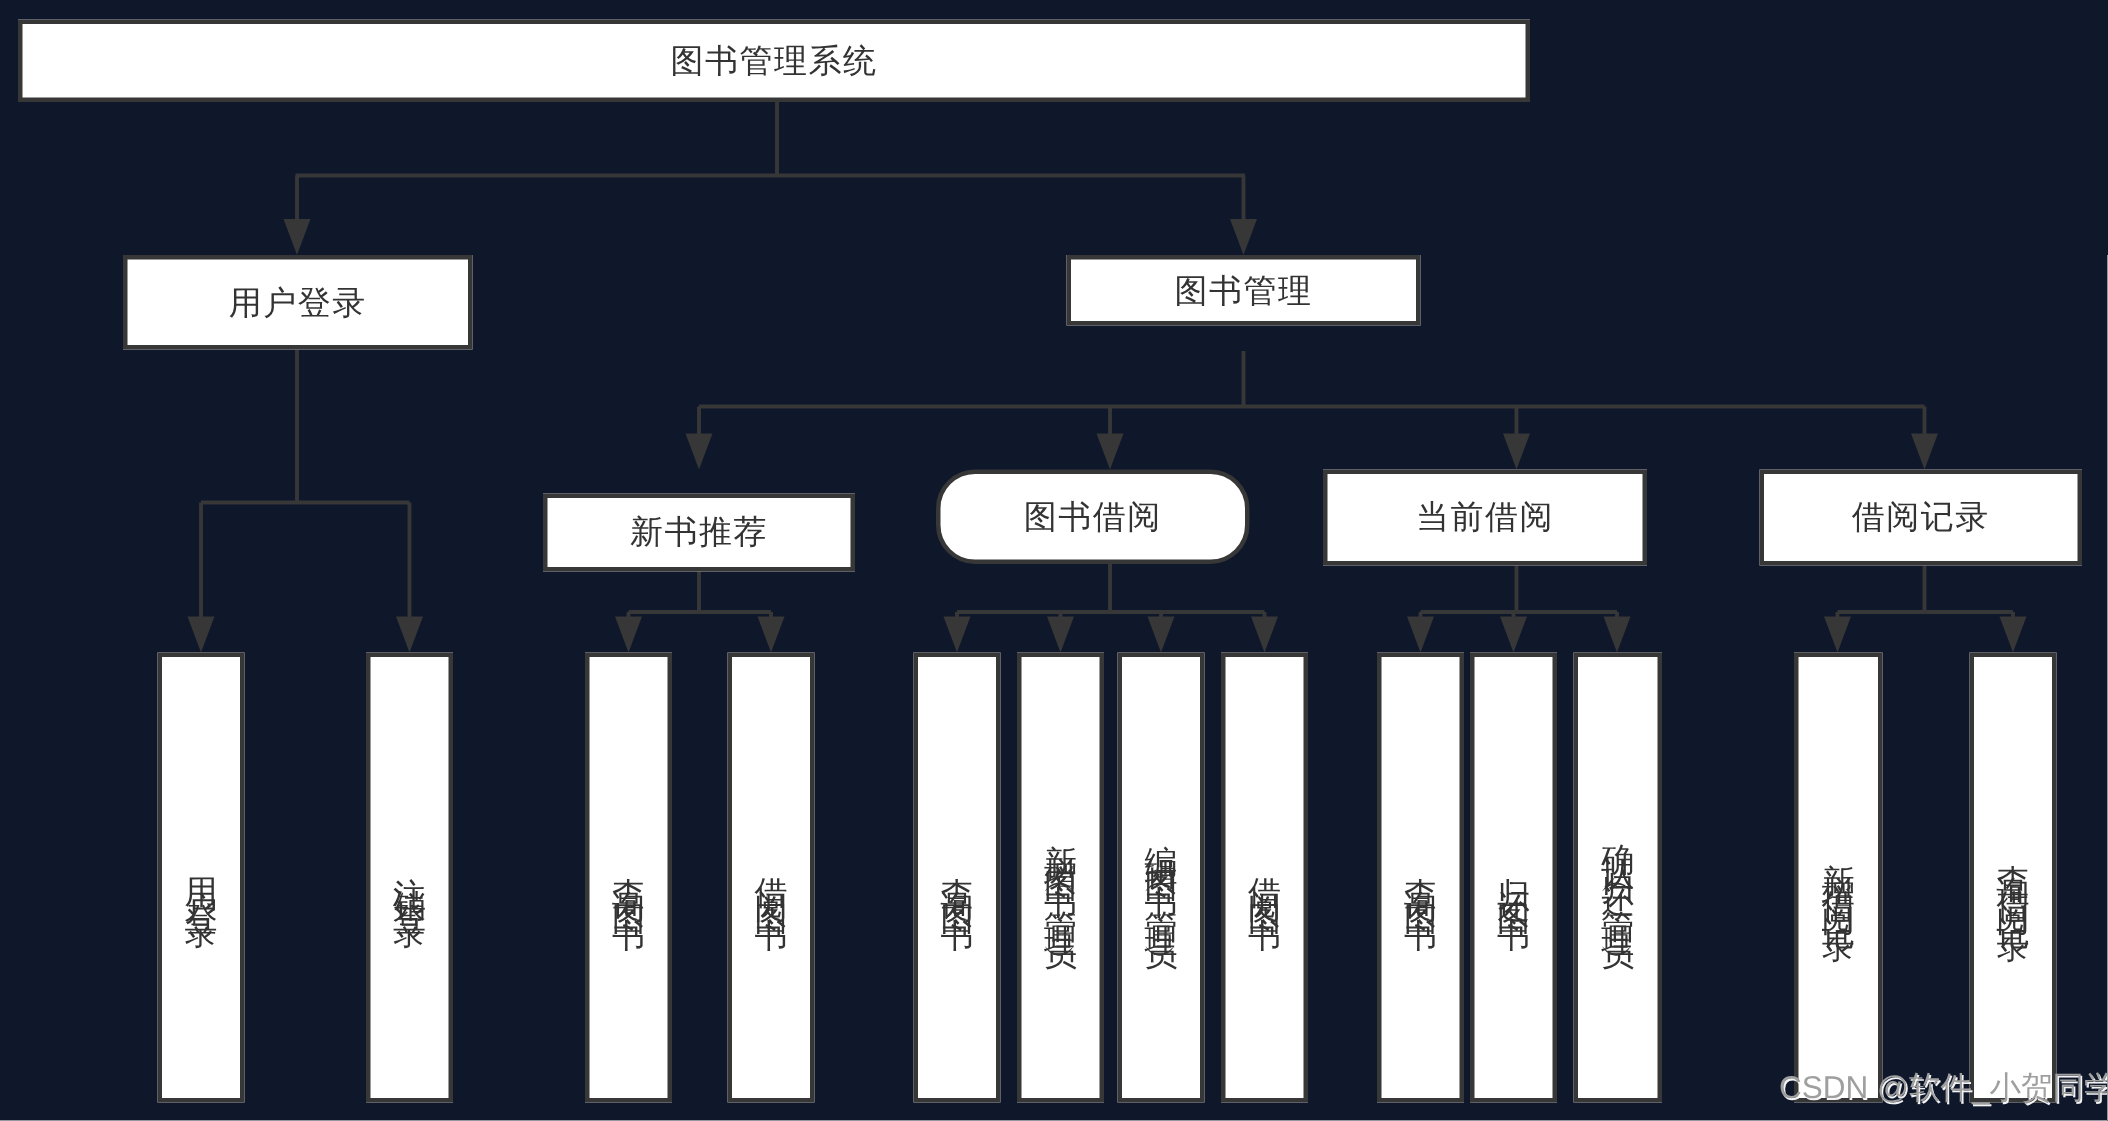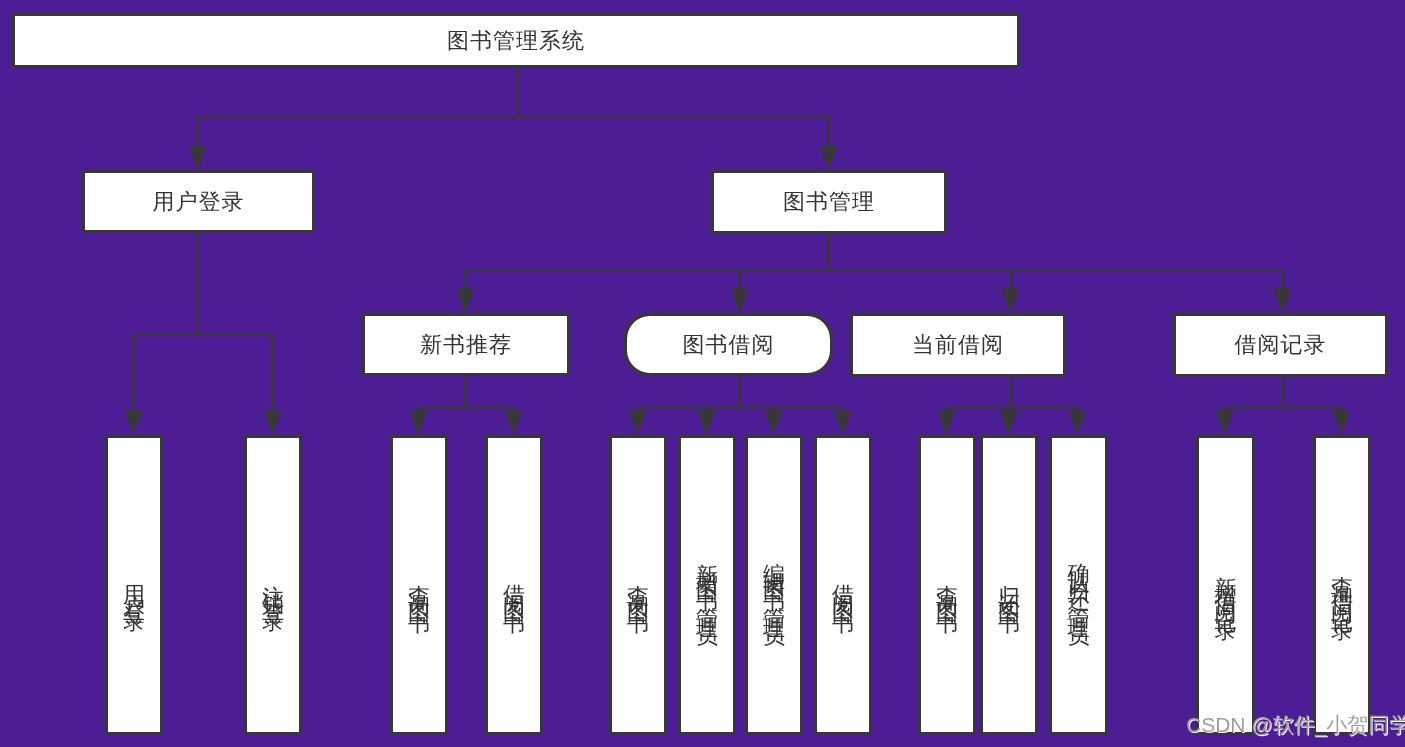--- a/index.html
+++ b/index.html
@@ -5,21 +5,21 @@
   html, body {
     margin: 0;
     padding: 0;
     background: #ffffff;
     font-family: "Liberation Sans", "DejaVu Sans", sans-serif;
   }
   #canvas {
     position: relative;
     width: 1405px;
     height: 747px;
-    background: #4c1d95;
+    background: #0f172a;
     overflow: hidden;
   }
   #wires {
     position: absolute;
     left: 0; top: 0;
     width: 1405px; height: 747px;
     z-index: 1;
   }
   .node {
     position: absolute;
@@ -100,31 +100,31 @@
     </g>
   </svg>
 
   <div class="node h-node" style="left:12px; top:13px; width:1008px; height:55px;">
     <span class="lbl">图书管理系统</span>
   </div>
 
   <div class="node h-node" style="left:82px; top:170px; width:233px; height:63px;">
     <span class="lbl">用户登录</span>
   </div>
-  <div class="node h-node" style="left:711px; top:170px; width:236px; height:64px;">
+  <div class="node h-node" style="left:711px; top:170px; width:236px; height:47px;">
     <span class="lbl">图书管理</span>
   </div>
 
-  <div class="node h-node" style="left:362px; top:313px; width:208px; height:63px;">
+  <div class="node h-node" style="left:362px; top:329px; width:208px; height:52px;">
     <span class="lbl">新书推荐</span>
   </div>
   <div class="node h-node" style="left:624px; top:313px; width:209px; height:63px;border-radius:26px;">
     <span class="lbl">图书借阅</span>
   </div>
-  <div class="node h-node" style="left:850px; top:313px; width:216px; height:64px;">
+  <div class="node h-node" style="left:882px; top:313px; width:216px; height:64px;">
     <span class="lbl">当前借阅</span>
   </div>
   <div class="node h-node" style="left:1173px; top:313px; width:215px; height:64px;">
     <span class="lbl">借阅记录</span>
   </div>
 
   <div class="node v-node" style="left:105px; top:435px; width:58px; height:300px;">
     <span class="lbl">用户登录</span>
   </div>
   <div class="node v-node" style="left:244px; top:435px; width:58px; height:300px;">

